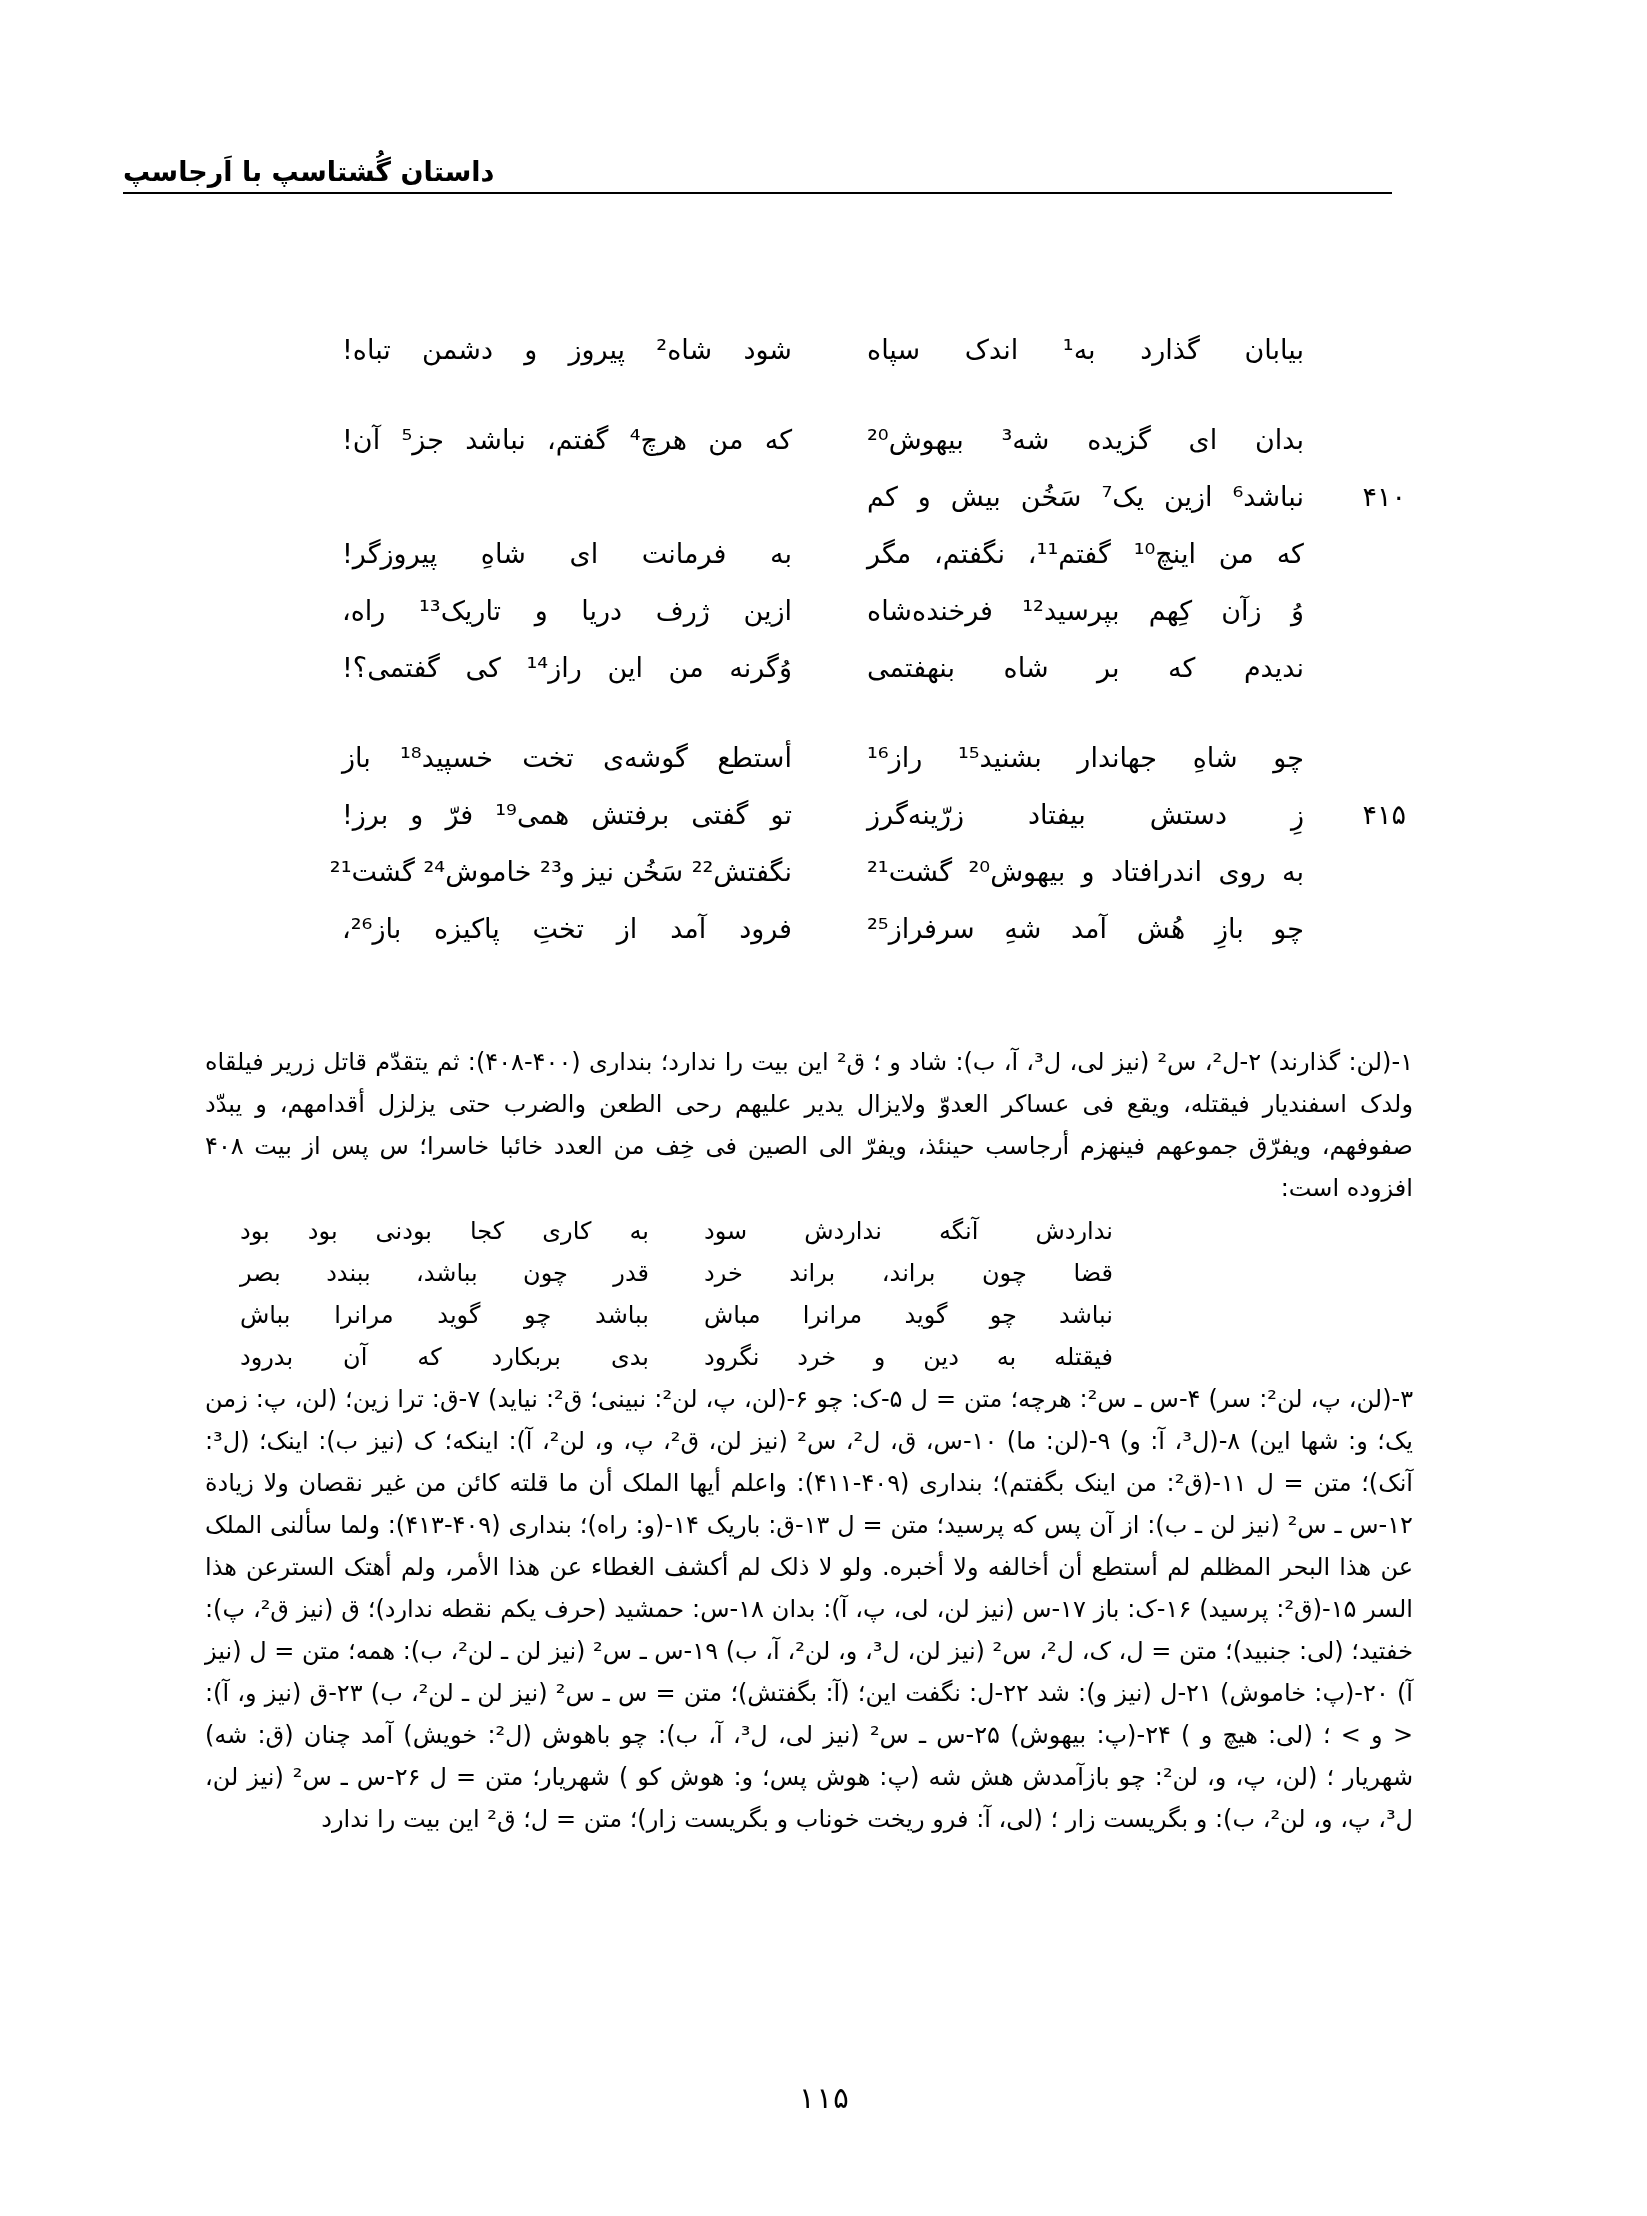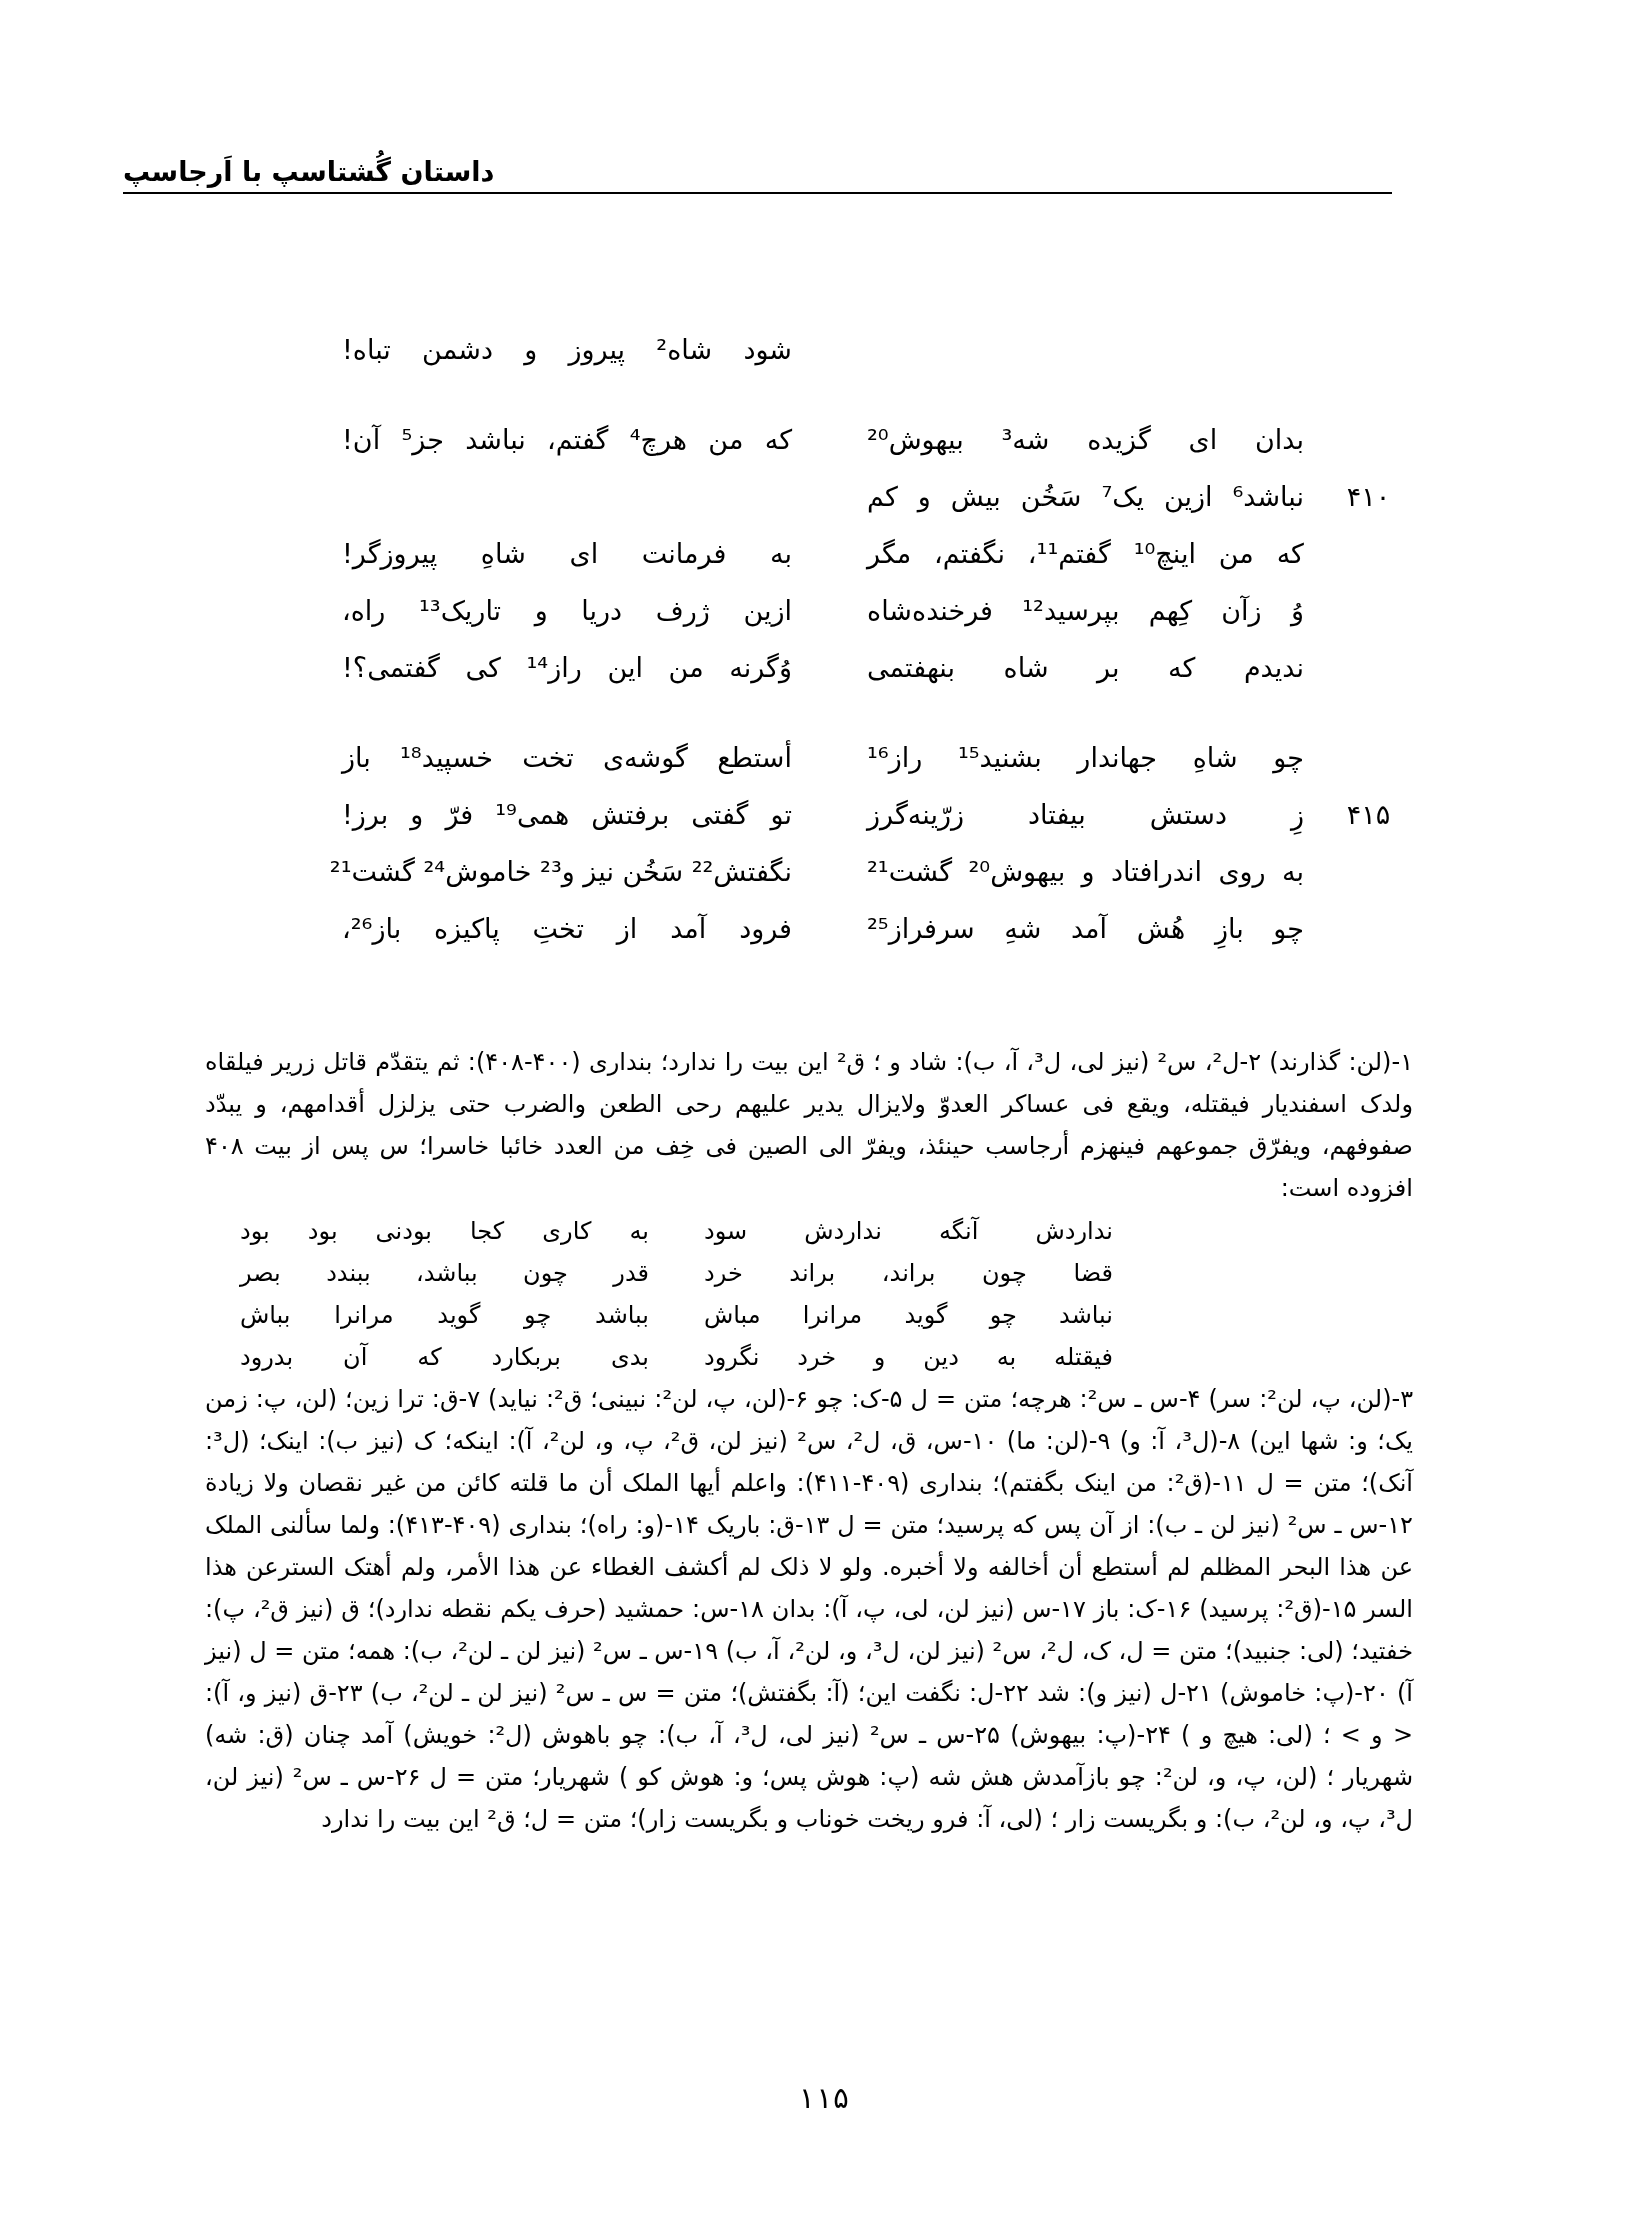--- a/index.html
+++ b/index.html
@@ -58,21 +58,21 @@
       height: 57px;
       font-size: 27px;
       line-height: 57px;
       font-family: "DejaVu Sans", sans-serif;
     }
     .couplet .verse-number {
       position: absolute;
       right: 0;
       top: 0;
       width: 75px;
-      text-align: center;
+      text-align: right;
       font-size: 27px;
     }
     .couplet .hemistich-1 {
       position: absolute;
       right: 102px;
       top: 0;
       width: 437px;
       text-align: justify;
       text-align-last: justify;
       white-space: nowrap;
@@ -145,20 +145,21 @@
 
 <header class="page-header">
   <div class="running-title">داستان گُشتاسپ با اَرجاسپ</div>
   <div class="rule"></div>
 </header>
 
 <section class="poem">
   <div class="stanza">
     <div class="couplet">
       <span class="verse-number"></span>
+      <span class="hemistich-1">بیابان گذارد به¹ اندک سپاه</span>
       <span class="hemistich-2">شود شاه² پیروز و دشمن تباه!</span>
     </div>
   </div>
 
   <div class="stanza">
     <div class="couplet">
       <span class="verse-number"></span>
       <span class="hemistich-1">بدان ای گزیده شه³ بیهوش²⁰</span>
       <span class="hemistich-2">که من هرچ⁴ گفتم، نباشد جز⁵ آن!</span>
     </div>

